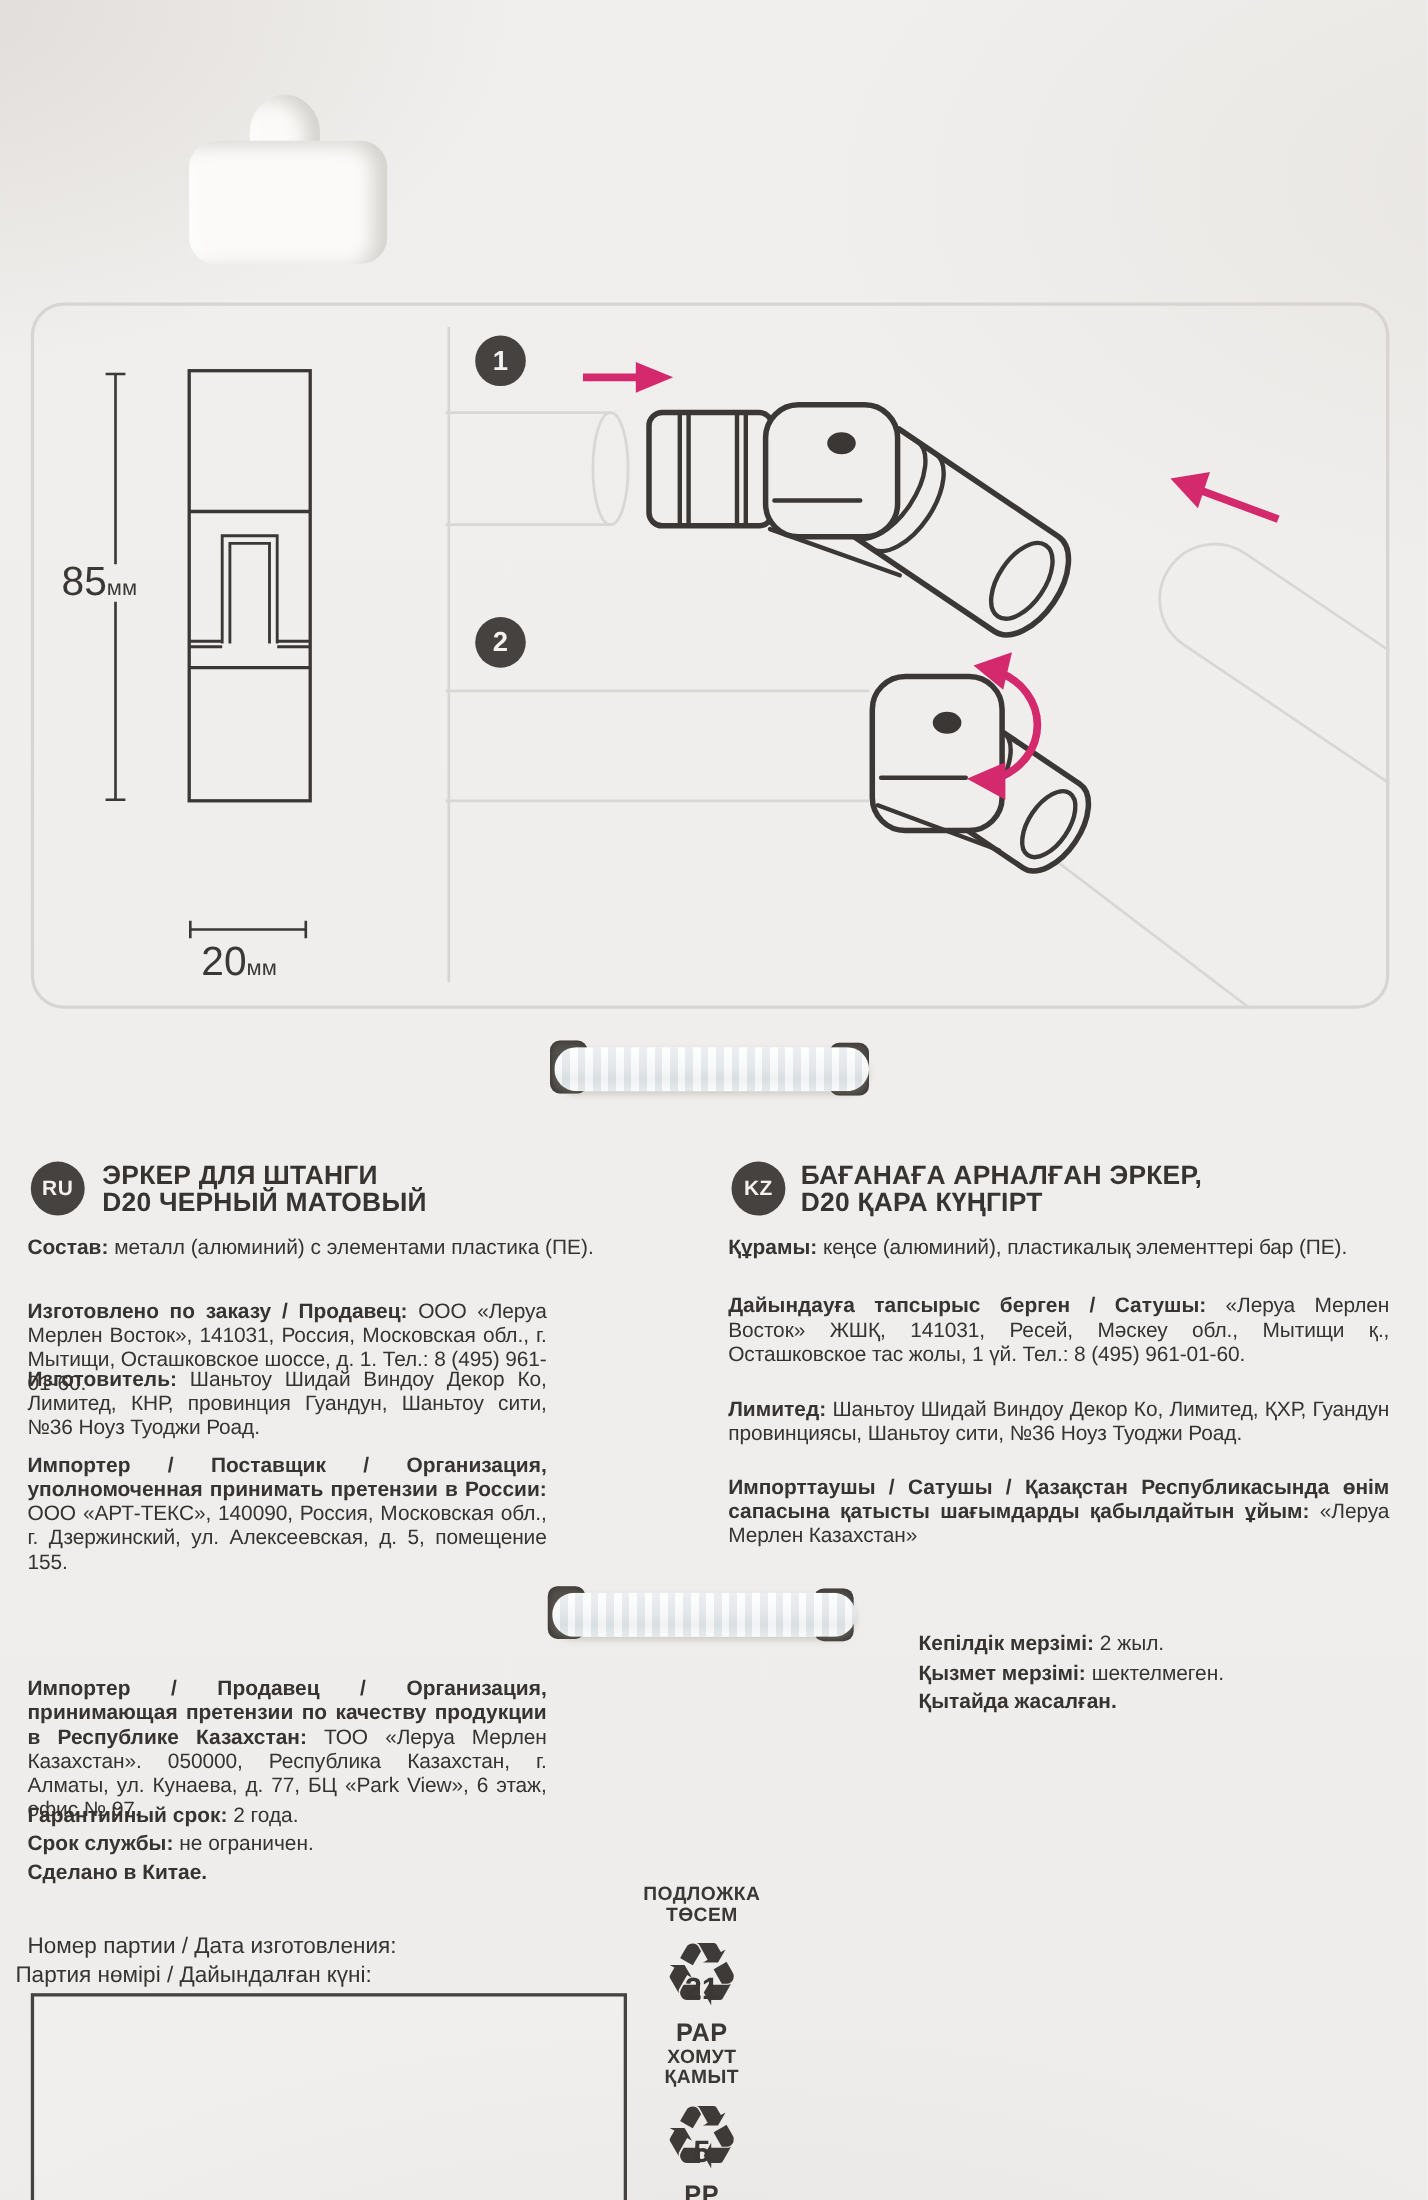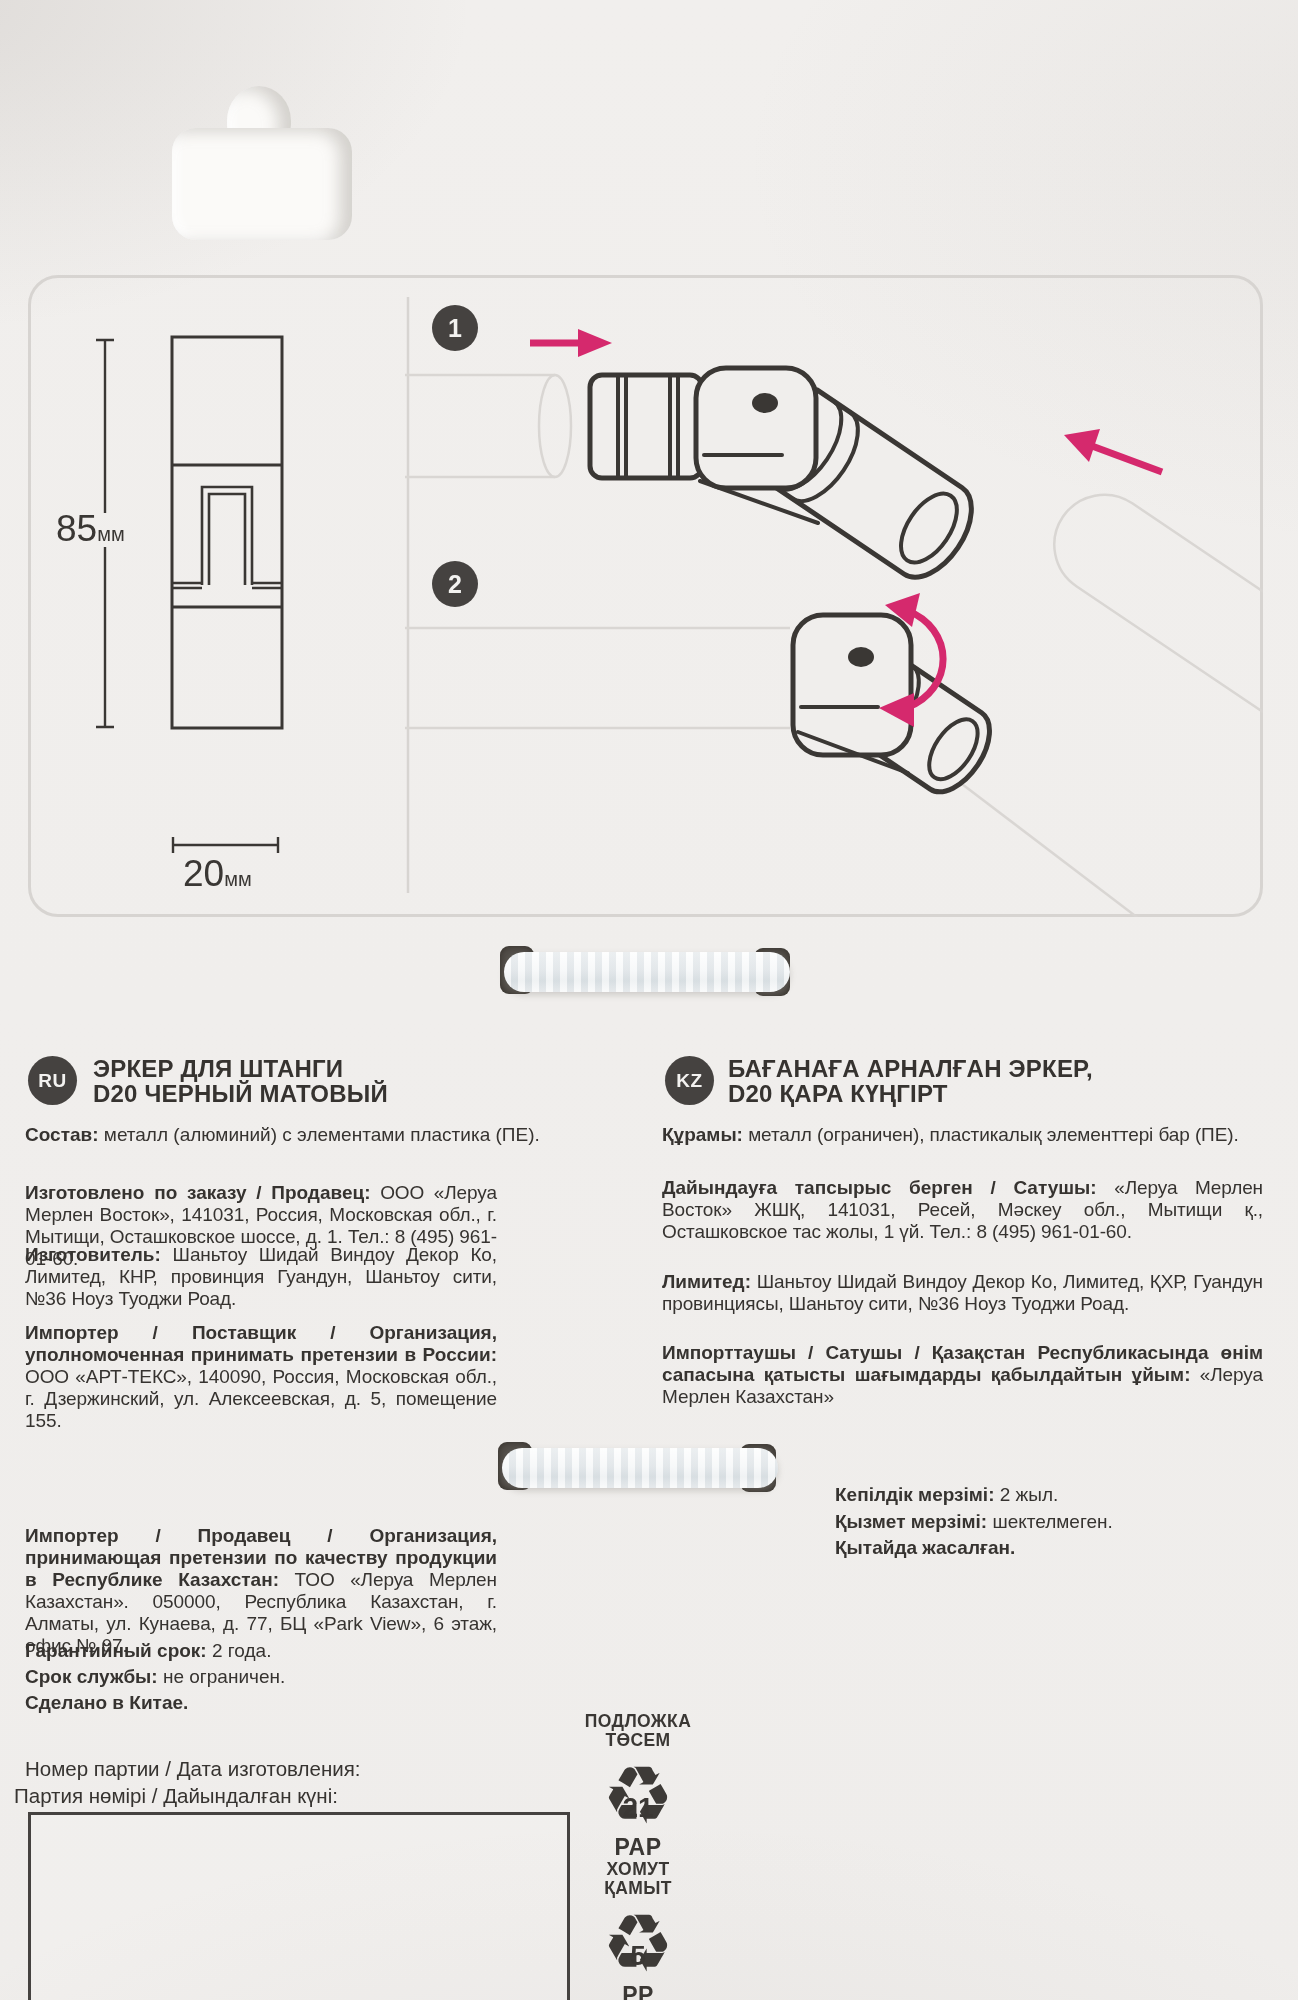--- a/index.html
+++ b/index.html
@@ -203,21 +203,21 @@
   <div class="batch-box"></div>
 
   <div class="badge lang-badge" style="left:665px;top:1056px;">
     <span>KZ</span>
   </div>
   <div class="lang-title" style="left:728px;top:1056px;">
     <span style="display:block">БАҒАНАҒА АРНАЛҒАН ЭРКЕР,</span>
     <span style="display:block">D20 ҚАРА КҮҢГІРТ</span>
   </div>
 
-  <div class="para" style="left:662px;top:1124px;width:601px;"><b>Құрамы:</b> <span>металл (ограничен), пластикалық элементтері бар (ПЕ).</span></div>
+  <div class="para" style="left:662px;top:1124px;width:601px;"><b>Құрамы:</b> <span>кеңсе (алюминий), пластикалық элементтері бар (ПЕ).</span></div>
 
   <div class="para" style="left:662px;top:1177px;width:601px;"><b>Дайындауға тапсырыс берген / Сатушы:</b> <span>«Леруа Мерлен Восток» ЖШҚ, 141031, Ресей, Мәскеу обл., Мытищи қ., Осташковское тас жолы, 1 үй. Тел.: 8 (495) 961-01-60.</span></div>
 
   <div class="para" style="left:662px;top:1271px;width:601px;"><b>Лимитед:</b> <span>Шаньтоу Шидай Виндоу Декор Ко, Лимитед, ҚХР, Гуандун провинциясы, Шаньтоу сити, №36 Ноуз Туоджи Роад.</span></div>
 
   <div class="para" style="left:662px;top:1342px;width:601px;"><b>Импорттаушы / Сатушы / Қазақстан Республикасында өнім сапасына қатысты шағымдарды қабылдайтын ұйым:</b> <span>«Леруа Мерлен Казахстан»</span></div>
 
 
   <div class="line" style="left:835px;top:1484px;"><b>Кепілдік мерзімі:</b> <span>2 жыл.</span></div>
   <div class="line" style="left:835px;top:1511px;"><b>Қызмет мерзімі:</b> <span>шектелмеген.</span></div>

